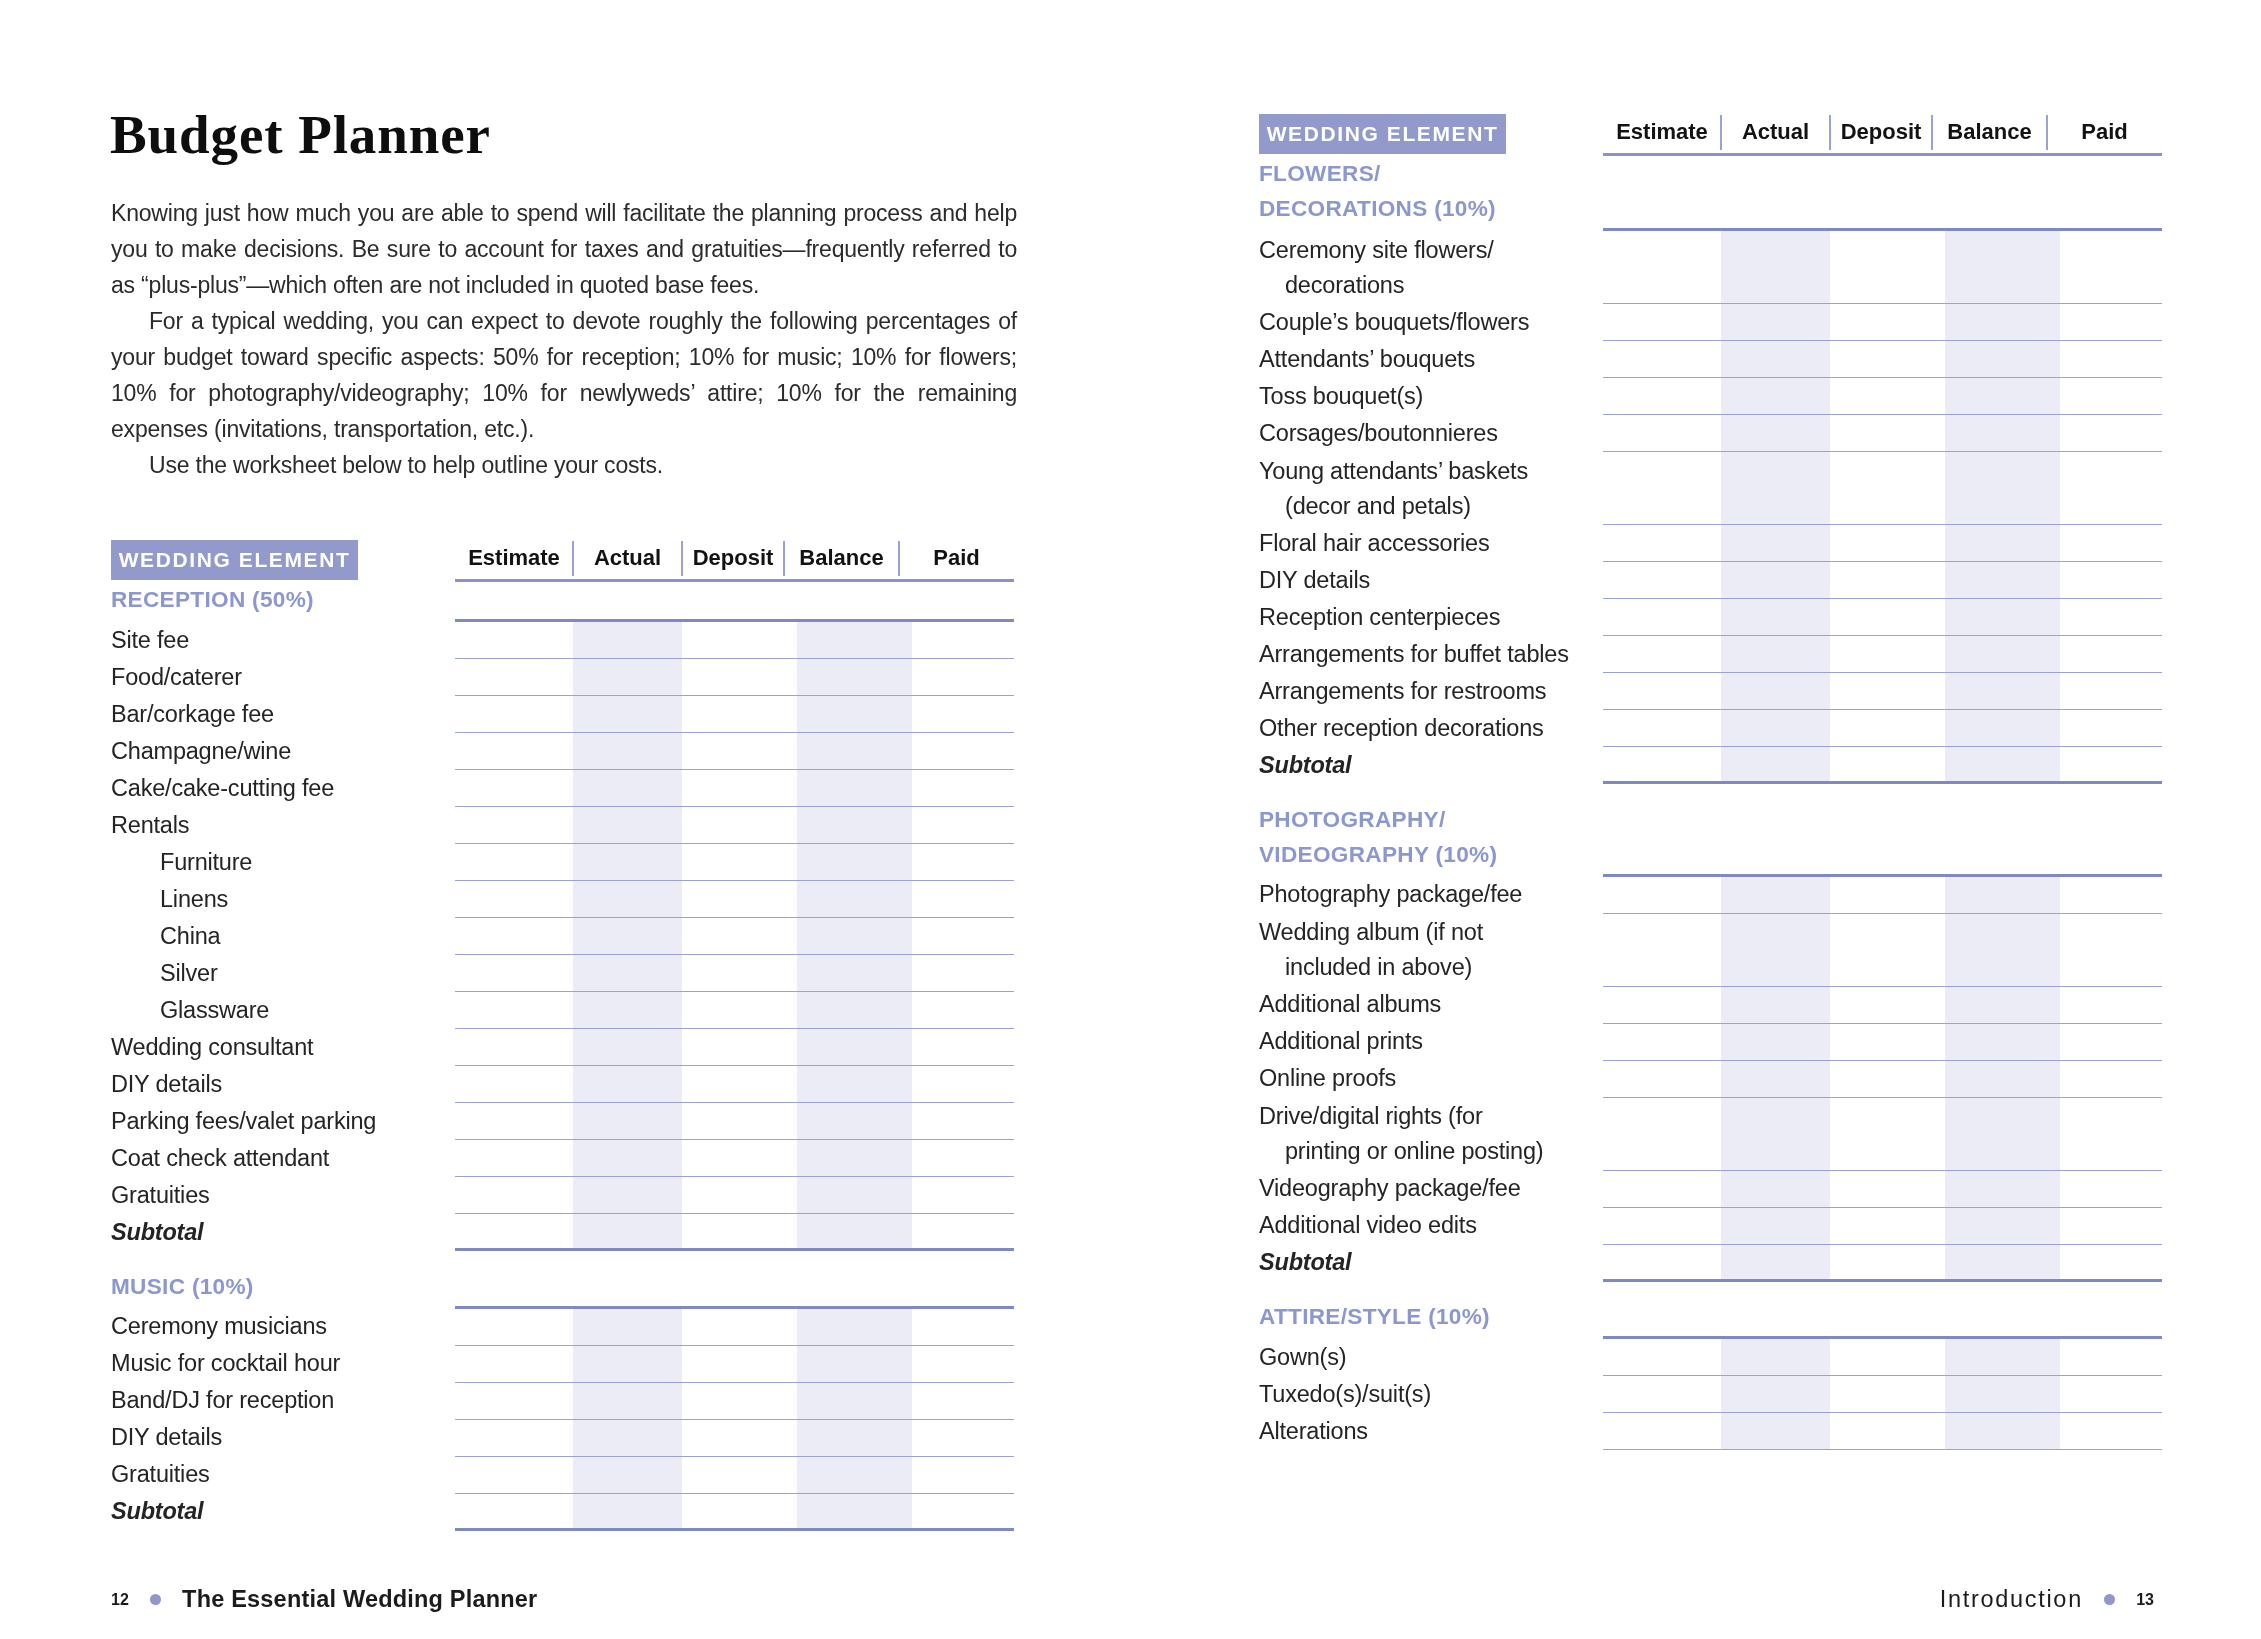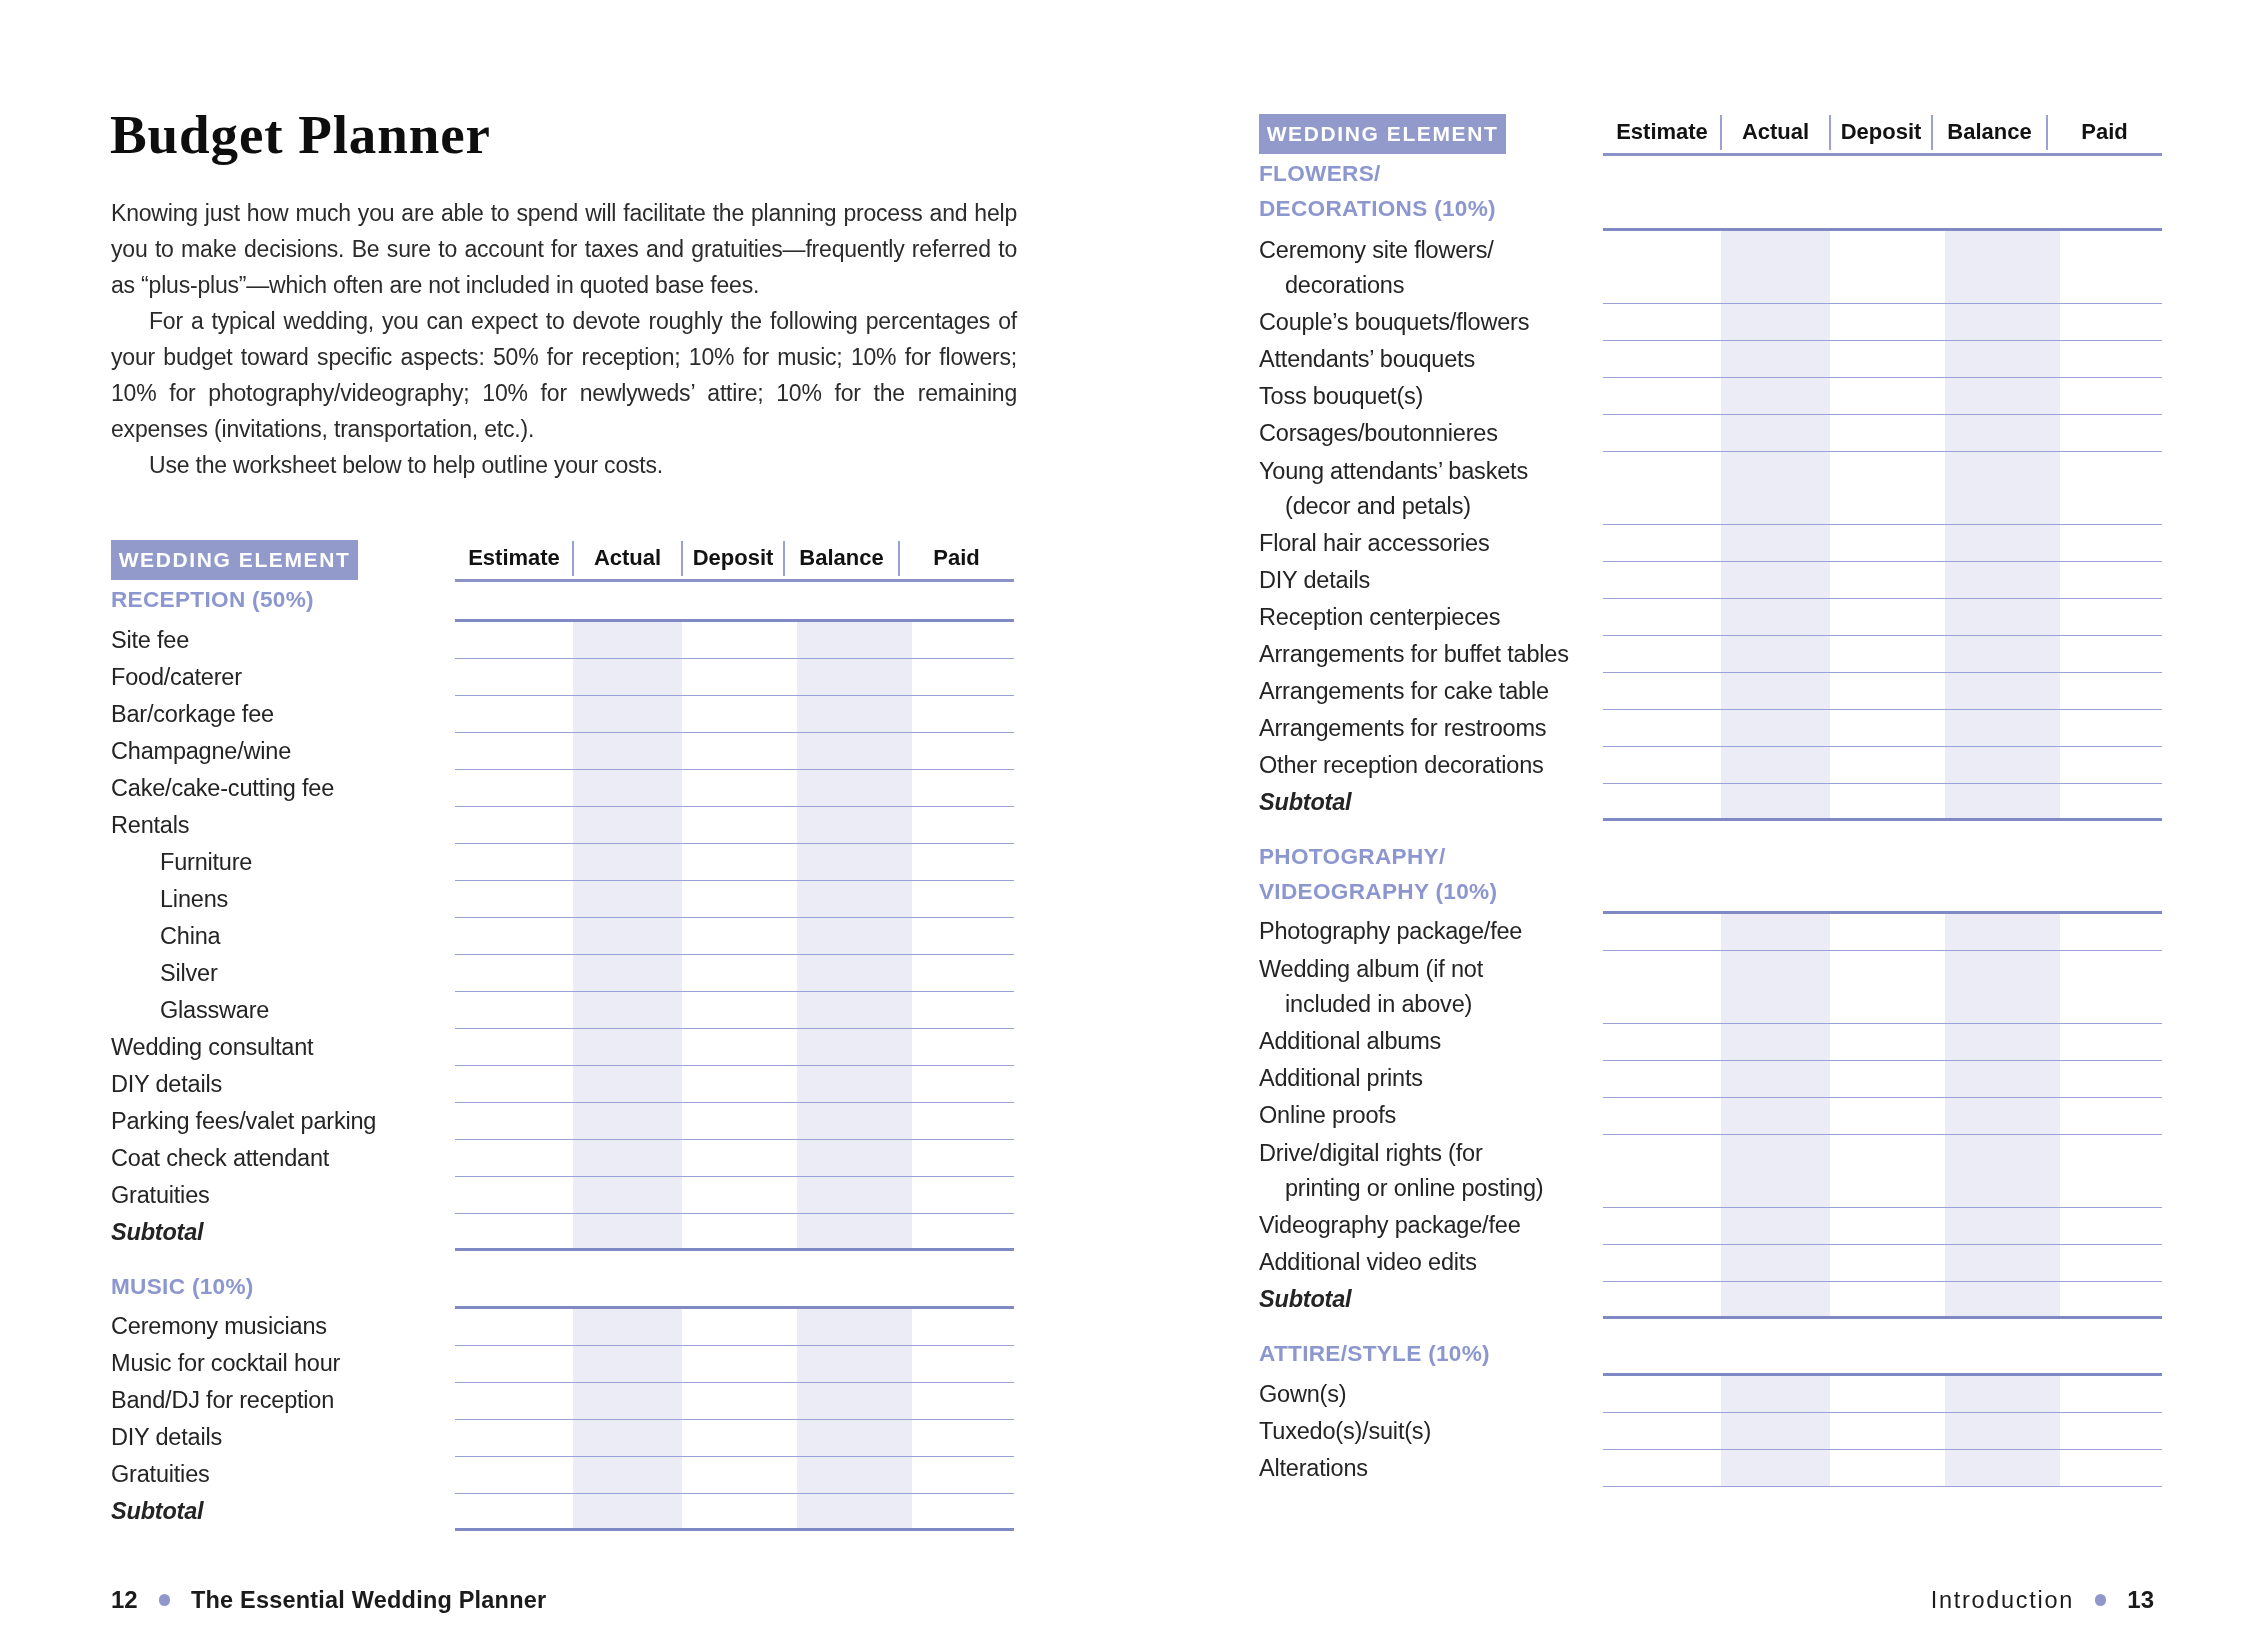--- a/index.html
+++ b/index.html
@@ -67,21 +67,21 @@
       transparent 227px 342px, #EBECF5 342px 457px,
       transparent 457px);
   }
   .row.subtotal .cell { border-bottom: 3.5px solid #7F89C3; }
 
   
   .footer { position: absolute; top: 1586px; display: flex; align-items: center; gap: 21px;
             font-size: 23.5px; color: #1b1b1b; }
   #footer-left  { left: 111px; }
   #footer-right { right: 107px; }
-  .pagenum { font-weight: bold; font-size: 24px; }
+  .pagenum { font-weight: bold; font-size: 16px; }
   .dot { width: 11.3px; height: 11.3px; border-radius: 50%; background: #8F97CD; }
   #footer-left .book { font-weight: bold; letter-spacing: 0.2px; }
   #footer-right .chapter { letter-spacing: 1.7px; }
 </style>
 </head>
 <body>
 
 <h1 id="page-title">Budget Planner</h1>
 
 <div id="intro">
@@ -336,26 +336,20 @@
         <div class="vcol cell"></div>
       </div>
       <div class="row">
         <div class="lcol label">
           <div>Arrangements for buffet tables</div>
         </div>
         <div class="vcol cell"></div>
       </div>
       <div class="row">
         <div class="lcol label">
-          <div>Arrangements for cake table</div>
-        </div>
-        <div class="vcol cell"></div>
-      </div>
-      <div class="row">
-        <div class="lcol label">
           <div>Arrangements for restrooms</div>
         </div>
         <div class="vcol cell"></div>
       </div>
       <div class="row">
         <div class="lcol label">
           <div>Other reception decorations</div>
         </div>
         <div class="vcol cell"></div>
       </div>

